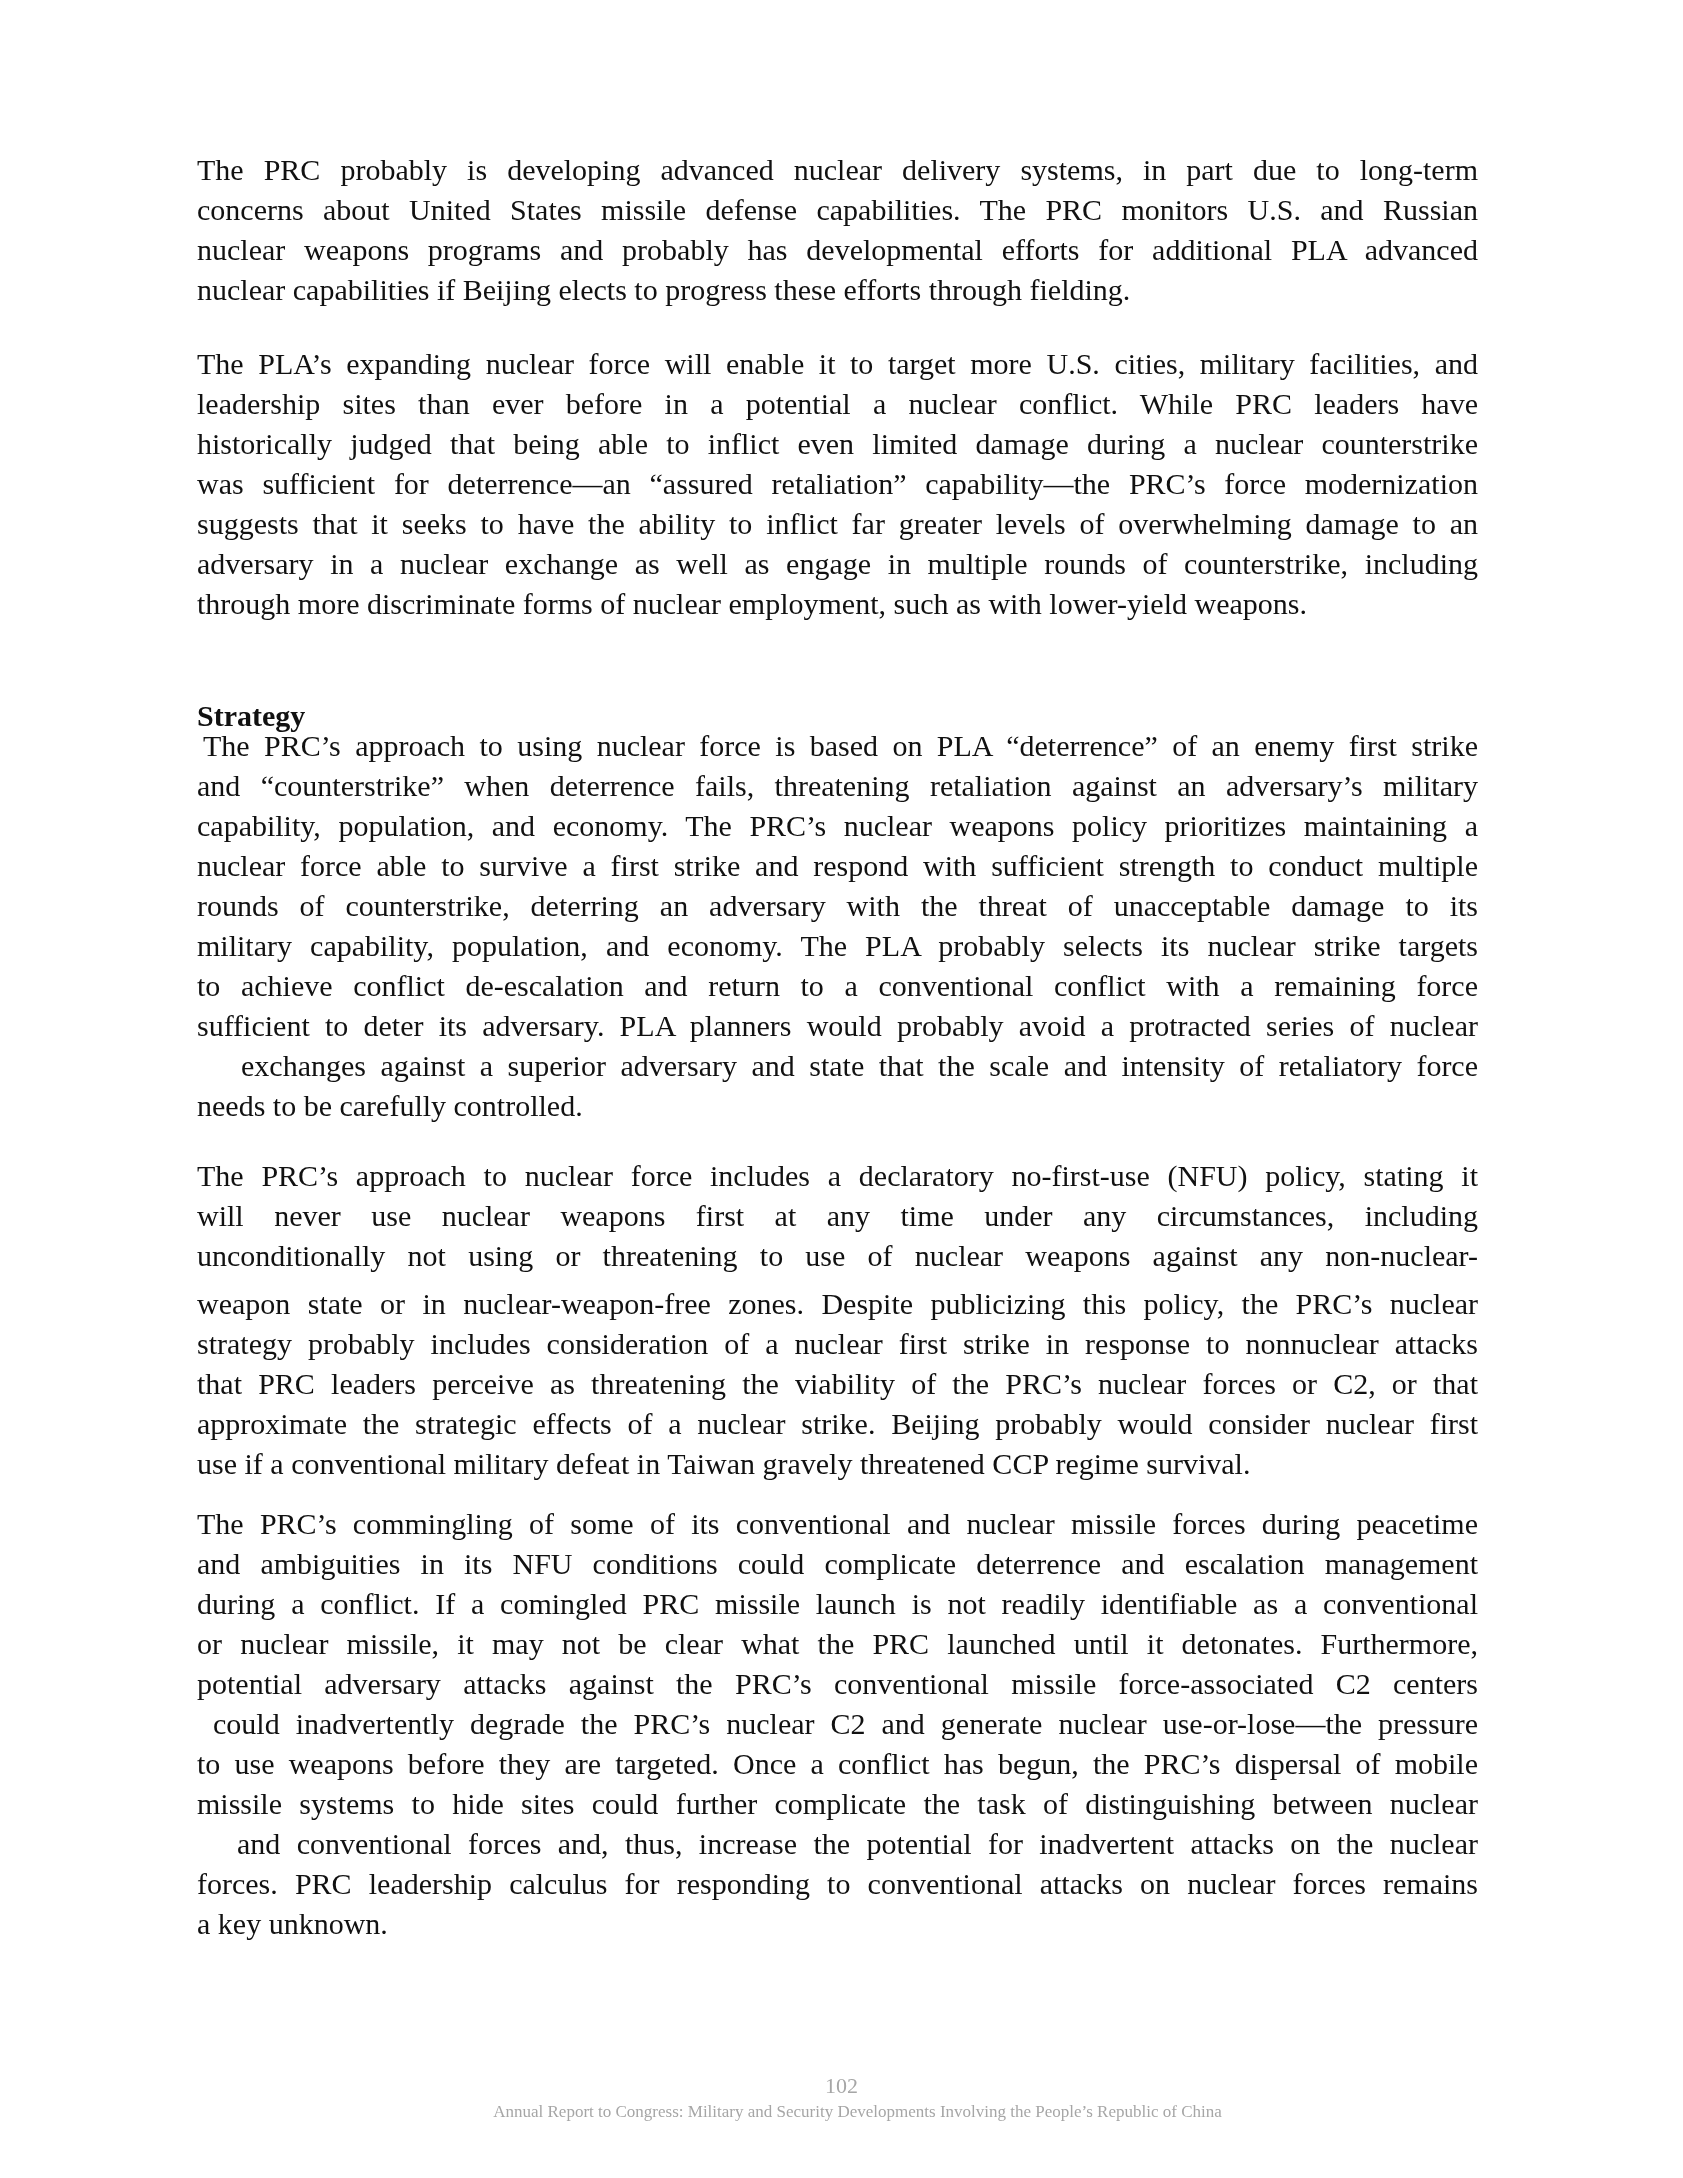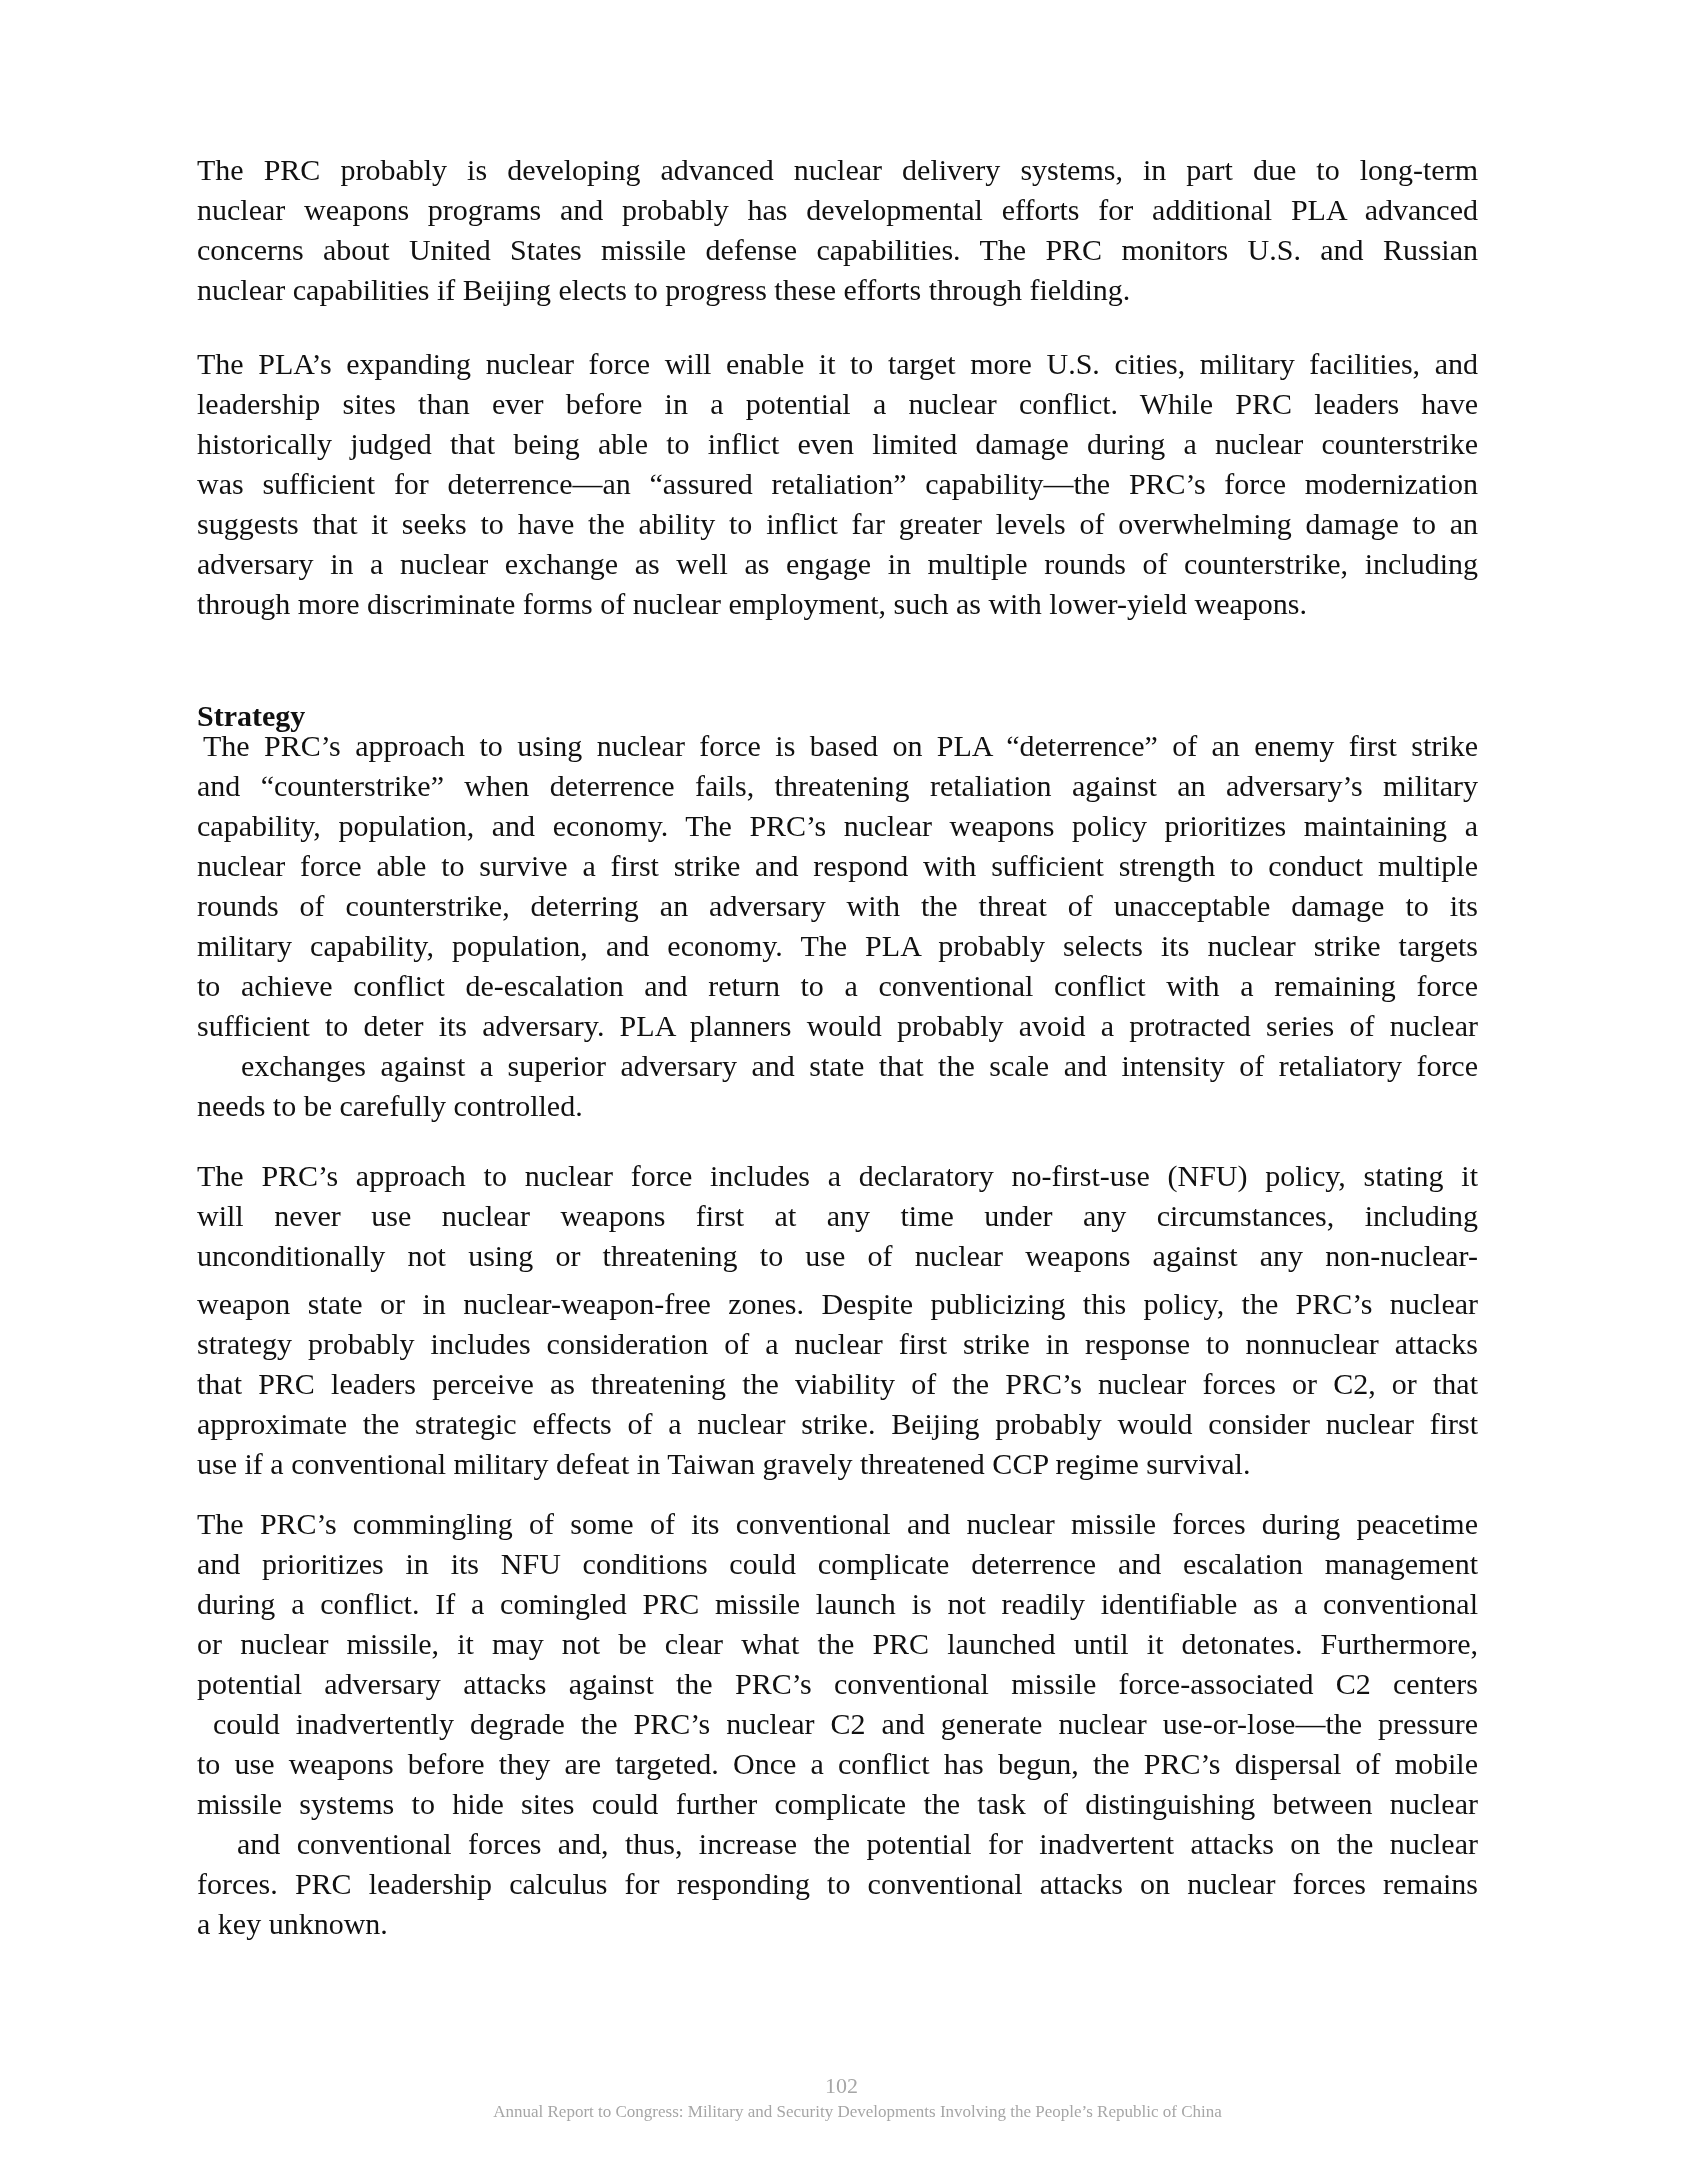--- a/index.html
+++ b/index.html
@@ -33,22 +33,22 @@
     font-size: 17px; color: #a6a6a6; line-height: 26px; padding-left: 16px;
   }
 </style>
 </head>
 <body>
 
 <div class="page">
 
   <div class="body-text" style="top:150px;">
     <span class="line" style="white-space: normal;">The PRC probably is developing advanced nuclear delivery systems, in part due to long-term</span>
+    <span class="line" style="white-space: normal;">concerns about United States missile defense capabilities. The PRC monitors U.S. and Russian</span>
     <span class="line" style="white-space: normal;">nuclear weapons programs and probably has developmental efforts for additional PLA advanced</span>
-    <span class="line" style="white-space: normal;">concerns about United States missile defense capabilities. The PRC monitors U.S. and Russian</span>
     <span class="line last">nuclear capabilities if Beijing elects to progress these efforts through fielding.</span>
   </div>
 
   <div class="body-text" style="top:344px;">
     <span class="line" style="white-space: normal;">The PLA’s expanding nuclear force will enable it to target more U.S. cities, military facilities, and</span>
     <span class="line" style="white-space: normal;">leadership sites than ever before in a potential a nuclear conflict. While PRC leaders have</span>
     <span class="line" style="white-space: normal;">historically judged that being able to inflict even limited damage during a nuclear counterstrike</span>
     <span class="line" style="white-space: normal;">was sufficient for deterrence—an “assured retaliation” capability—the PRC’s force modernization</span>
     <span class="line" style="white-space: normal;">suggests that it seeks to have the ability to inflict far greater levels of overwhelming damage to an</span>
     <span class="line" style="white-space: normal;">adversary in a nuclear exchange as well as engage in multiple rounds of counterstrike, including</span>
@@ -76,21 +76,21 @@
     <span class="line" style="white-space: normal;">unconditionally not using or threatening to use of nuclear weapons against any non-nuclear-</span>
     <span class="line" style="white-space: normal; margin-top: 8px;">weapon state or in nuclear-weapon-free zones. Despite publicizing this policy, the PRC’s nuclear</span>
     <span class="line" style="white-space: normal;">strategy probably includes consideration of a nuclear first strike in response to nonnuclear attacks</span>
     <span class="line" style="white-space: normal;">that PRC leaders perceive as threatening the viability of the PRC’s nuclear forces or C2, or that</span>
     <span class="line" style="white-space: normal;">approximate the strategic effects of a nuclear strike. Beijing probably would consider nuclear first</span>
     <span class="line last">use if a conventional military defeat in Taiwan gravely threatened CCP regime survival.</span>
   </div>
 
   <div class="body-text" style="top:1504px;">
     <span class="line" style="white-space: normal;">The PRC’s commingling of some of its conventional and nuclear missile forces during peacetime</span>
-    <span class="line" style="white-space: normal;">and prioritizes in its NFU conditions could complicate deterrence and escalation management</span>
+    <span class="line" style="white-space: normal;">and ambiguities in its NFU conditions could complicate deterrence and escalation management</span>
     <span class="line" style="white-space: normal;">during a conflict. If a comingled PRC missile launch is not readily identifiable as a conventional</span>
     <span class="line" style="white-space: normal;">or nuclear missile, it may not be clear what the PRC launched until it detonates. Furthermore,</span>
     <span class="line" style="white-space: normal;">potential adversary attacks against the PRC’s conventional missile force-associated C2 centers</span>
     <span class="line" style="white-space: normal; margin-left: 16px;">could inadvertently degrade the PRC’s nuclear C2 and generate nuclear use-or-lose—the pressure</span>
     <span class="line" style="white-space: normal;">to use weapons before they are targeted. Once a conflict has begun, the PRC’s dispersal of mobile</span>
     <span class="line" style="white-space: normal;">missile systems to hide sites could further complicate the task of distinguishing between nuclear</span>
     <span class="line" style="white-space: normal; margin-left: 40px;">and conventional forces and, thus, increase the potential for inadvertent attacks on the nuclear</span>
     <span class="line" style="white-space: normal;">forces. PRC leadership calculus for responding to conventional attacks on nuclear forces remains</span>
     <span class="line last">a key unknown.</span>
   </div>

